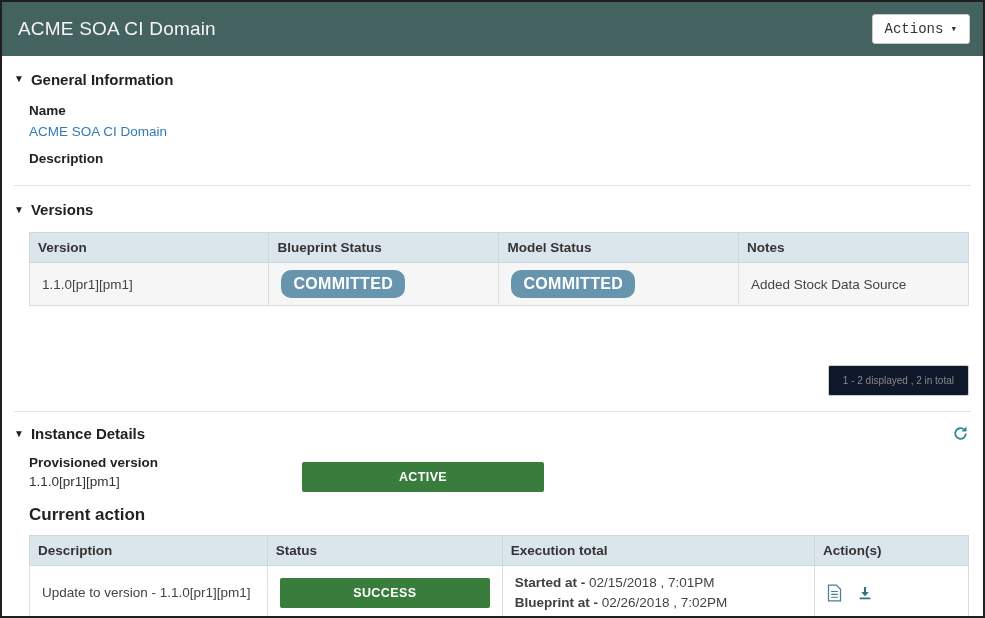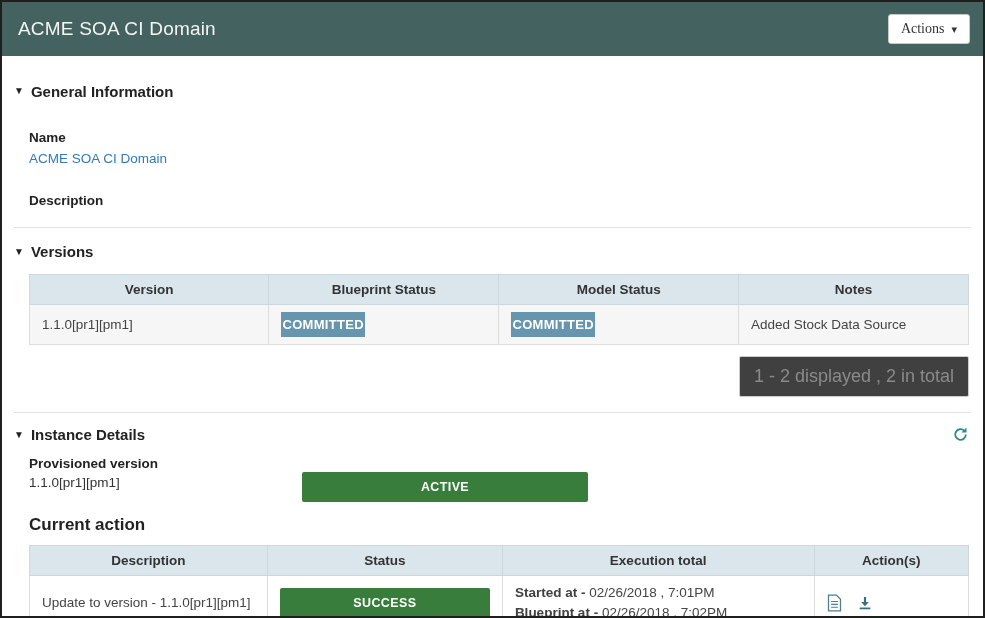--- a/index.html
+++ b/index.html
@@ -8,80 +8,79 @@
     width: 985px; height: 618px;
     font-family: "Liberation Sans", sans-serif;
     color: #333;
   }
   .page {
     width: 985px; height: 618px;
     border: 2px solid #1f1f1f;
     background: #fff;
     display: flex; flex-direction: column;
     overflow: hidden;
-    gap: 12px;
   }
   
   .topbar {
     flex: 0 0 54px;
     background: #44625f;
     display: flex; align-items: center; justify-content: space-between;
     padding: 0 13px 0 16px;
   }
   .topbar .title { color: #f4f4f4; font-size: 19px; font-weight: 400; letter-spacing: .2px; }
   .actions-btn {
     background: #fff; border: 1px solid #c9c9c9; border-radius: 3px;
-    font-family: Liberation Serif, serif; font-size: 14px; color: #333;
+    font-family: Liberation Mono, monospace; font-size: 14px; color: #333;
     padding: 6px 12px; cursor: pointer;
     display: inline-flex; align-items: center; gap: 7px;
   }
   .actions-btn .caret { font-size: 11px; line-height: 1; }
   
   .content { flex: 1 1 auto; display: flex; flex-direction: column; padding: 12px 12px 0 12px; overflow: hidden; }
   .section-header-row { display: flex; align-items: center; justify-content: space-between; }
   .section-header {
     display: inline-flex; align-items: center; gap: 7px;
     font-size: 15px; font-weight: bold; color: #222; cursor: pointer;
   }
   .section-header .tri { font-size: 10px; color: #222; line-height: 1; }
   .section-body { padding: 4px 2px 0 15px; }
   .divider { border: none; border-top: 1px solid #e3e3e3; margin: 15px 0 13px 0; }
   
-  .field { margin-top: 26px; }
+  .field { margin-top: 11px; }
   .field-label { font-weight: bold; font-size: 13.5px; color: #222; margin-bottom: 4px; }
   .field-link { color: #337ab7; font-size: 13.5px; text-decoration: none; cursor: pointer; }
   
   table { width: 100%; border-collapse: collapse; font-size: 13.5px; color: #444; margin-top: 10px; }
   th {
-    background: #dbe6ec; color: #333; text-align: center; font-weight: bold;
-    padding: 7px 29px; border: 1px solid #ccd8de; font-size: 13.5px;
+    background: #dbe6ec; color: #333; text-align: left; font-weight: bold;
+    padding: 7px 8px; border: 1px solid #ccd8de; font-size: 13.5px;
   }
   td { padding: 7px 12px; border: 1px solid #ddd; vertical-align: middle; }
   .versions-table tbody tr:nth-child(odd) { background: #f6f6f6; }
   .badge-committed {
     display: inline-block; background: #6795ad; color: #fff;
-    font-weight: bold; font-size: 13px; letter-spacing: .3px;
-    padding: 5px 1px; border-radius: 0;
+    font-weight: bold; font-size: 16px; letter-spacing: .3px;
+    padding: 5px 12px; border-radius: 10px;
   }
   .pagination-wrap { text-align: right; margin-top: 11px; }
   .pagination-box {
     display: inline-block; border: 1px solid #ccc; border-radius: 2px;
-    color: #8a8a8a; font-size: 18px; padding: 9px 14px; background: #404040;
+    color: #8a8a8a; font-size: 10px; padding: 9px 14px; background: #0f172a; margin-top: 48px;
   }
   
   .prov-row { display: flex; align-items: flex-start; margin-top: 9px; }
   .prov-left { width: 273px; }
   .prov-value { font-size: 13.5px; color: #333; margin-top: 4px; }
   .btn-green {
     background: #397d3c; color: #fff; font-weight: bold; font-size: 12.5px;
     letter-spacing: .4px; border-radius: 2px;
     display: flex; align-items: center; justify-content: center;
     height: 30px;
   }
-  .active-bar { width: 286px; margin-top: 16px; }
+  .active-bar { width: 242px; margin-top: 7px; }
   .success-bar { width: 210px; }
   .current-label { font-weight: bold; font-size: 17px; color: #222; margin-top: 13px; }
   .instance-table col.c-desc { width: 25.5%; }
   .instance-table col.c-status { width: 24.5%; }
   .instance-table col.c-exec { width: 33.5%; }
   .instance-table col.c-act { width: 16.5%; }
   .exec-line { line-height: 1.45; }
   .exec-line b { color: #404040; }
   .action-icons { display: flex; align-items: center; gap: 15px; }
   .icon-btn { cursor: pointer; display: inline-flex; }
@@ -193,21 +192,21 @@
           </thead>
           <tbody>
             <tr>
               <td>Update to version - 1.1.0[pr1][pm1]</td>
               <td>
                   <div class="btn-green success-bar">SUCCESS</div>
                 </td>
               <td>
                 <div class="exec-line">
                   <b>Started at -</b>
-                  <span>02/26/2018 , 7:01PM</span>
+                  <span>02/15/2018 , 7:01PM</span>
                 </div>
                 <div class="exec-line">
                   <b>Blueprint at -</b>
                   <span>02/26/2018 , 7:02PM</span>
                 </div>
               </td>
               <td>
                 <div class="action-icons">
                   <span class="icon-btn">
                     <svg width="15" height="18" viewBox="0 0 20 24">

